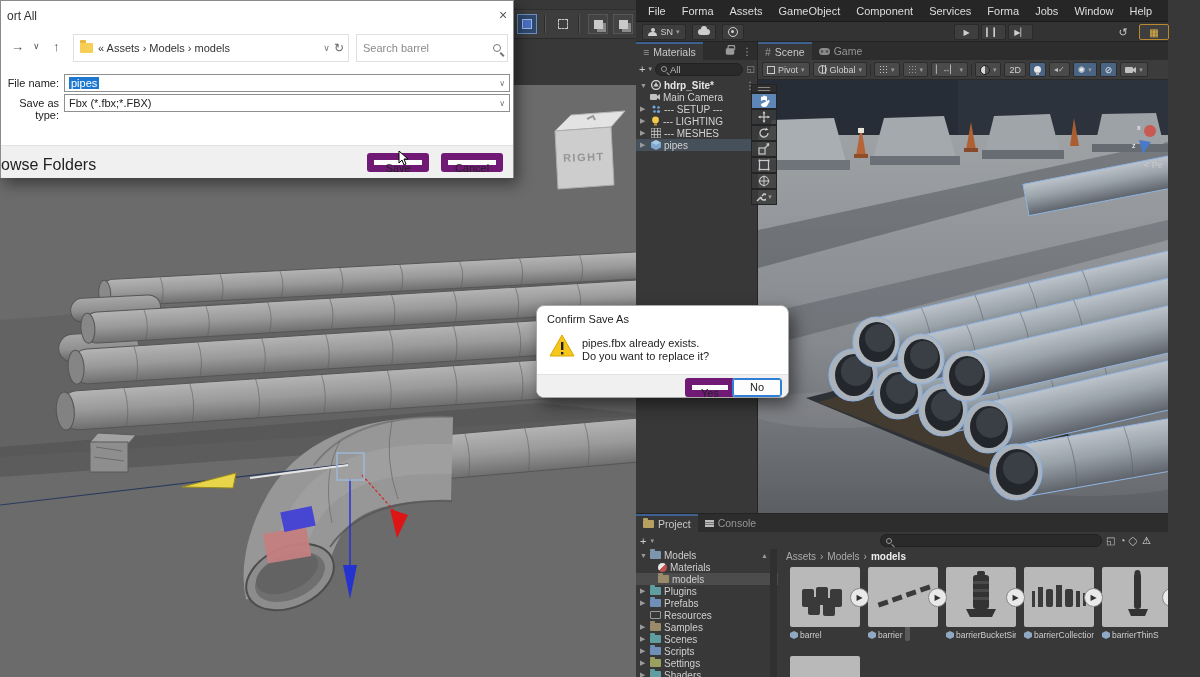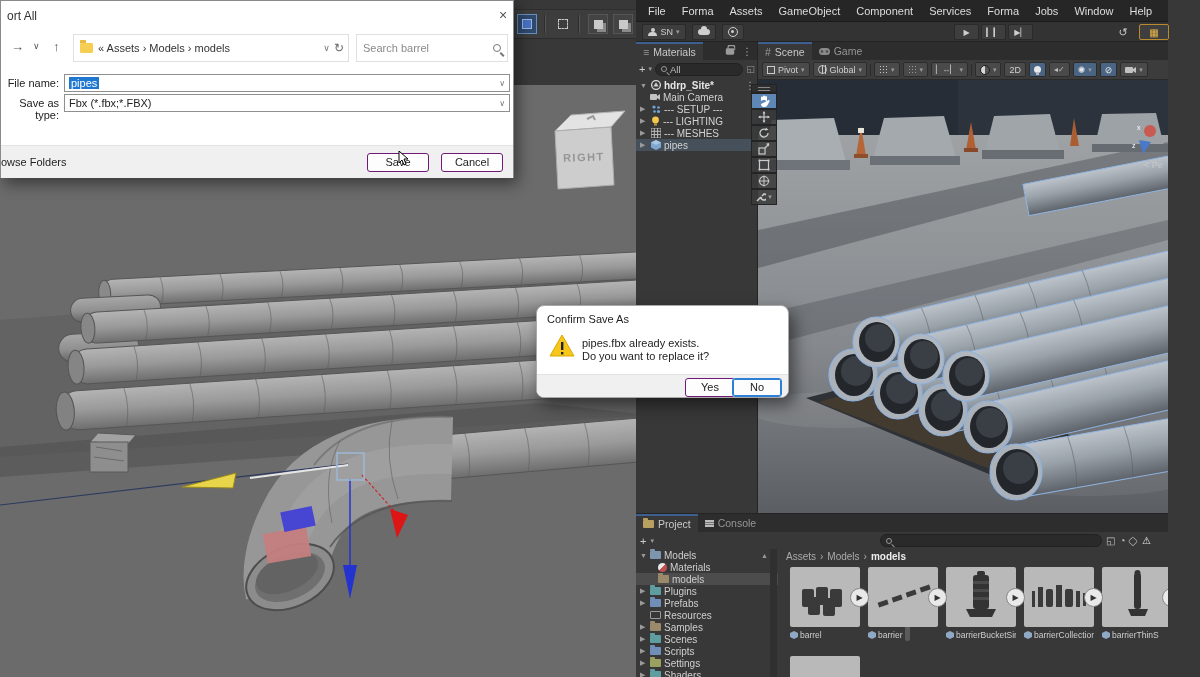--- a/index.html
+++ b/index.html
@@ -40,21 +40,21 @@
   .mini-folder { width:13px; height:10px; background:#f5ce53; border-radius:1px; position:relative; margin:0 5px 0 2px; }
   .mini-folder::before { content:""; position:absolute; top:-3px; left:0; width:6px; height:3px; background:#e8b93a; border-radius:1px 1px 0 0; }
   #search-box { left:355px; top:33px; width:152px; height:28px; border:1px solid #e0e0e0; display:flex; align-items:center; padding:0 6px; font-size:11px; color:#8a8a8a; }
   .mag { width:8px; height:8px; border:1.4px solid #777; border-radius:50%; position:relative; flex:none; }
   .mag::after { content:""; position:absolute; left:7px; top:7px; width:5px; height:1.5px; background:#777; transform:rotate(45deg); transform-origin:0 0; }
   .dlg-label { font-size:11px; color:#222; text-align:right; }
   .dlg-combo { border:1px solid #8f8f8f; background:#fff; height:18px; font-size:11px; color:#222; display:flex; align-items:center; padding:0 4px; }
   .combo-caret { margin-left:auto; color:#777; font-size:8px; }
   .sel-text { background:#1e78d0; color:#fff; padding:0 2px; }
   #dlg-footer { left:0; top:144px; width:512px; height:33px; background:#f0f0f0; border-top:1px solid #e2e2e2; }
-  .win-btn { height:19px; background:#fdfdfd; border:1px solid #701a75; border-radius:3px; font-size:11px; color:#222; text-align:center; line-height:17px; }
+  .win-btn { height:19px; background:#fdfdfd; border:7px solid #701a75; border-radius:3px; font-size:11px; color:#222; text-align:center; line-height:17px; }
   #btn-no { border:1px solid #2f7fd6; box-shadow:0 0 0 1px #2f7fd6 inset; }
 
   
   #confirm-dlg { left:536px; top:305px; width:253px; height:93px; background:#fff; border:1px solid #a8a8a8; border-radius:8px; box-shadow:5px 7px 16px rgba(0,0,0,.5); z-index:60; overflow:hidden; }
   #confirm-title { left:10px; top:7px; font-size:11px; color:#222; }
   #confirm-l1 { left:45px; top:31px; font-size:11px; color:#222; }
   #confirm-l2 { left:45px; top:44px; font-size:11px; color:#222; }
   #confirm-footer { left:0; top:68px; width:251px; height:25px; background:#f0f0f0; border-top:1px solid #e2e2e2; }
 
   
@@ -333,21 +333,21 @@
       <div class="p dlg-combo" style="left:63px;top:73px;width:446px;">
         <span class="sel-text">pipes</span>
         <span class="combo-caret">∨</span>
       </div>
       <div class="p dlg-label" style="left:0;top:96px;width:58px;">Save as type:</div>
       <div class="p dlg-combo" style="left:63px;top:93px;width:446px;">
         <span>Fbx (*.fbx;*.FBX)</span>
         <span class="combo-caret">∨</span>
       </div>
       <div id="dlg-footer" class="p">
-        <div class="p" style="left:0;top:10px;font-size:11px;color:#222;">owse Folders</div>
+        <div class="p" style="left:0;top:10px;font-size:16px;color:#222;">owse Folders</div>
         <div class="p win-btn" style="left:366px;top:7px;width:62px;">Save</div>
         <div class="p win-btn" style="left:440px;top:7px;width:62px;">Cancel</div>
       </div>
       <svg class="p" style="left:397px;top:150px;z-index:70;" width="12" height="15" viewBox="0 0 12 15">
         <polygon points="1,0 1,12 4,9 6,14 8,13 6,8 10,8" fill="#fff" stroke="#000" stroke-width="1"></polygon>
       </svg>
     </div>
   </div>
 
   <div id="unity" class="p">

